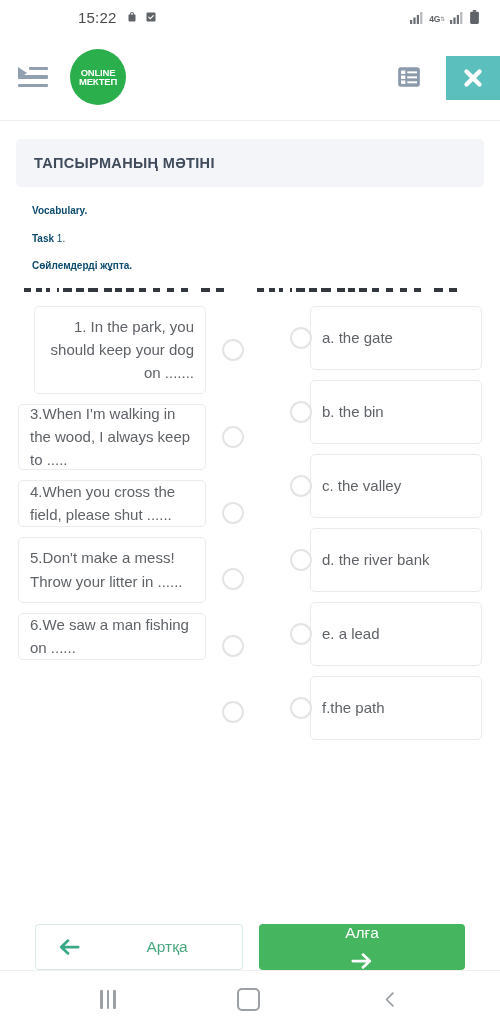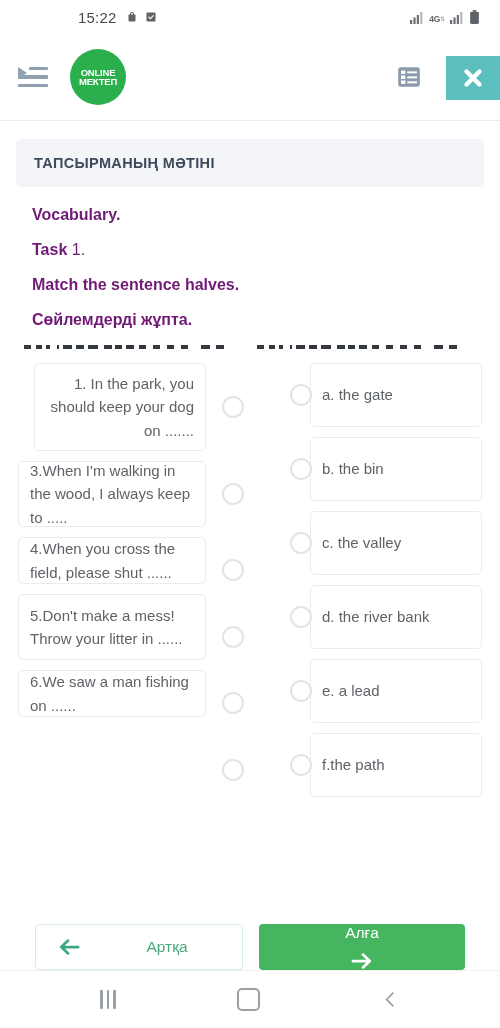--- a/index.html
+++ b/index.html
@@ -143,23 +143,23 @@
     font-size: 14.5px;
     font-weight: bold;
     color: #3f4a5a;
     letter-spacing: 0.35px;
     margin-bottom: 8px;
   }
   .task-lines {
     padding: 10px 16px 0 16px;
   }
   .task-line {
-    font-size: 16px;
+    font-size: 10px;
     font-weight: bold;
-    color: #701a75;
+    color: #0c4a6e;
     margin-bottom: 15px;
     line-height: 1.25;
   }
   .task-line .normal { font-weight: normal; }
 
   .divider {
     height: 4px;
     margin: 12px 6px 14px 8px;
     background-image: repeating-linear-gradient(
       to right,
@@ -365,21 +365,20 @@
     </svg>
   </div>
 </div>
 
 <div class="content">
   <div class="task-banner">ТАПСЫРМАНЫҢ МӘТІНІ</div>
 
   <div class="task-lines">
     <div class="task-line"><span>Vocabulary.</span><span class="normal"></span></div>
     <div class="task-line"><span>Task </span><span class="normal">1.</span></div>
-    <div class="task-line"><span>Match the sentence halves.</span><span class="normal"></span></div>
     <div class="task-line"><span>Сөйлемдерді жұпта.</span><span class="normal"></span></div>
   </div>
 
   <div class="divider"></div>
 
   <div class="match-area">
 
     <div class="col-left">
       <div class="card right-align" style="height:88px; width:172px; margin-left:16px;">
           <span>1. In the park, you should keep your dog on .......</span>

